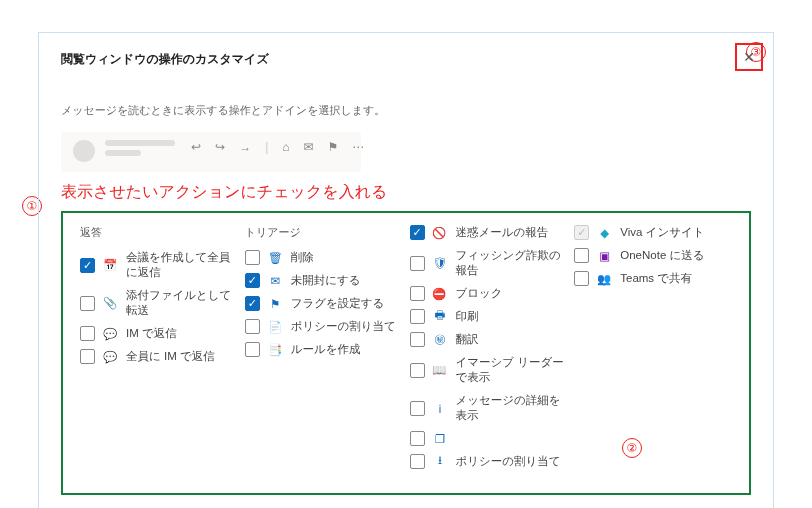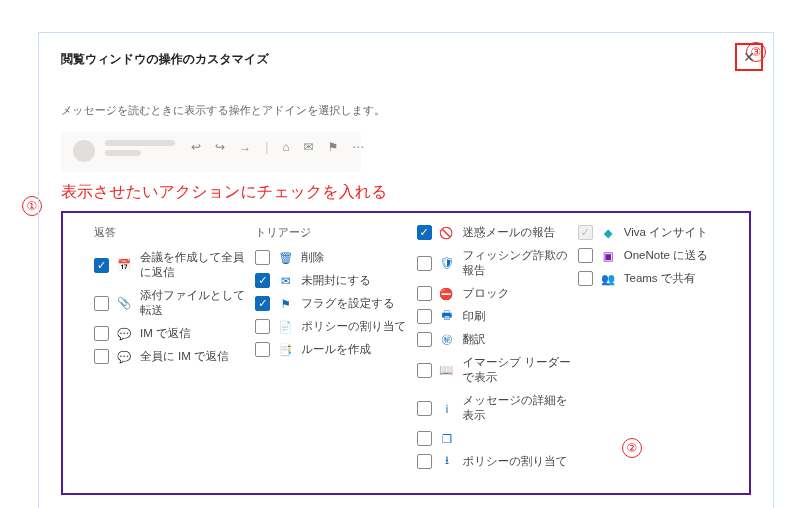--- a/index.html
+++ b/index.html
@@ -53,22 +53,22 @@
   .line.b { width: 36px; }
   .icon-row { display:flex; gap:14px; color:#888; font-size:12px; margin-left:6px;}
   .annotation {
     color: #e22;
     font-size: 16px;
     font-weight: 400;
     text-align: left;
     margin: 4px 0 8px 0;
   }
   .options-box {
-    border: 2px solid #4c1d95;
-    padding: 12px 14px 16px 31px;
+    border: 2px solid #15803d;
+    padding: 12px 14px 16px 17px;
     display: flex;
     gap: 4px;
   }
   .col { flex: 1; min-width: 0; }
   .col-hdr { font-size: 11px; color: #555; margin-bottom: 10px; }
   .opt {
     display: flex;
     align-items: center;
     gap: 8px;
     margin-bottom: 8px;

